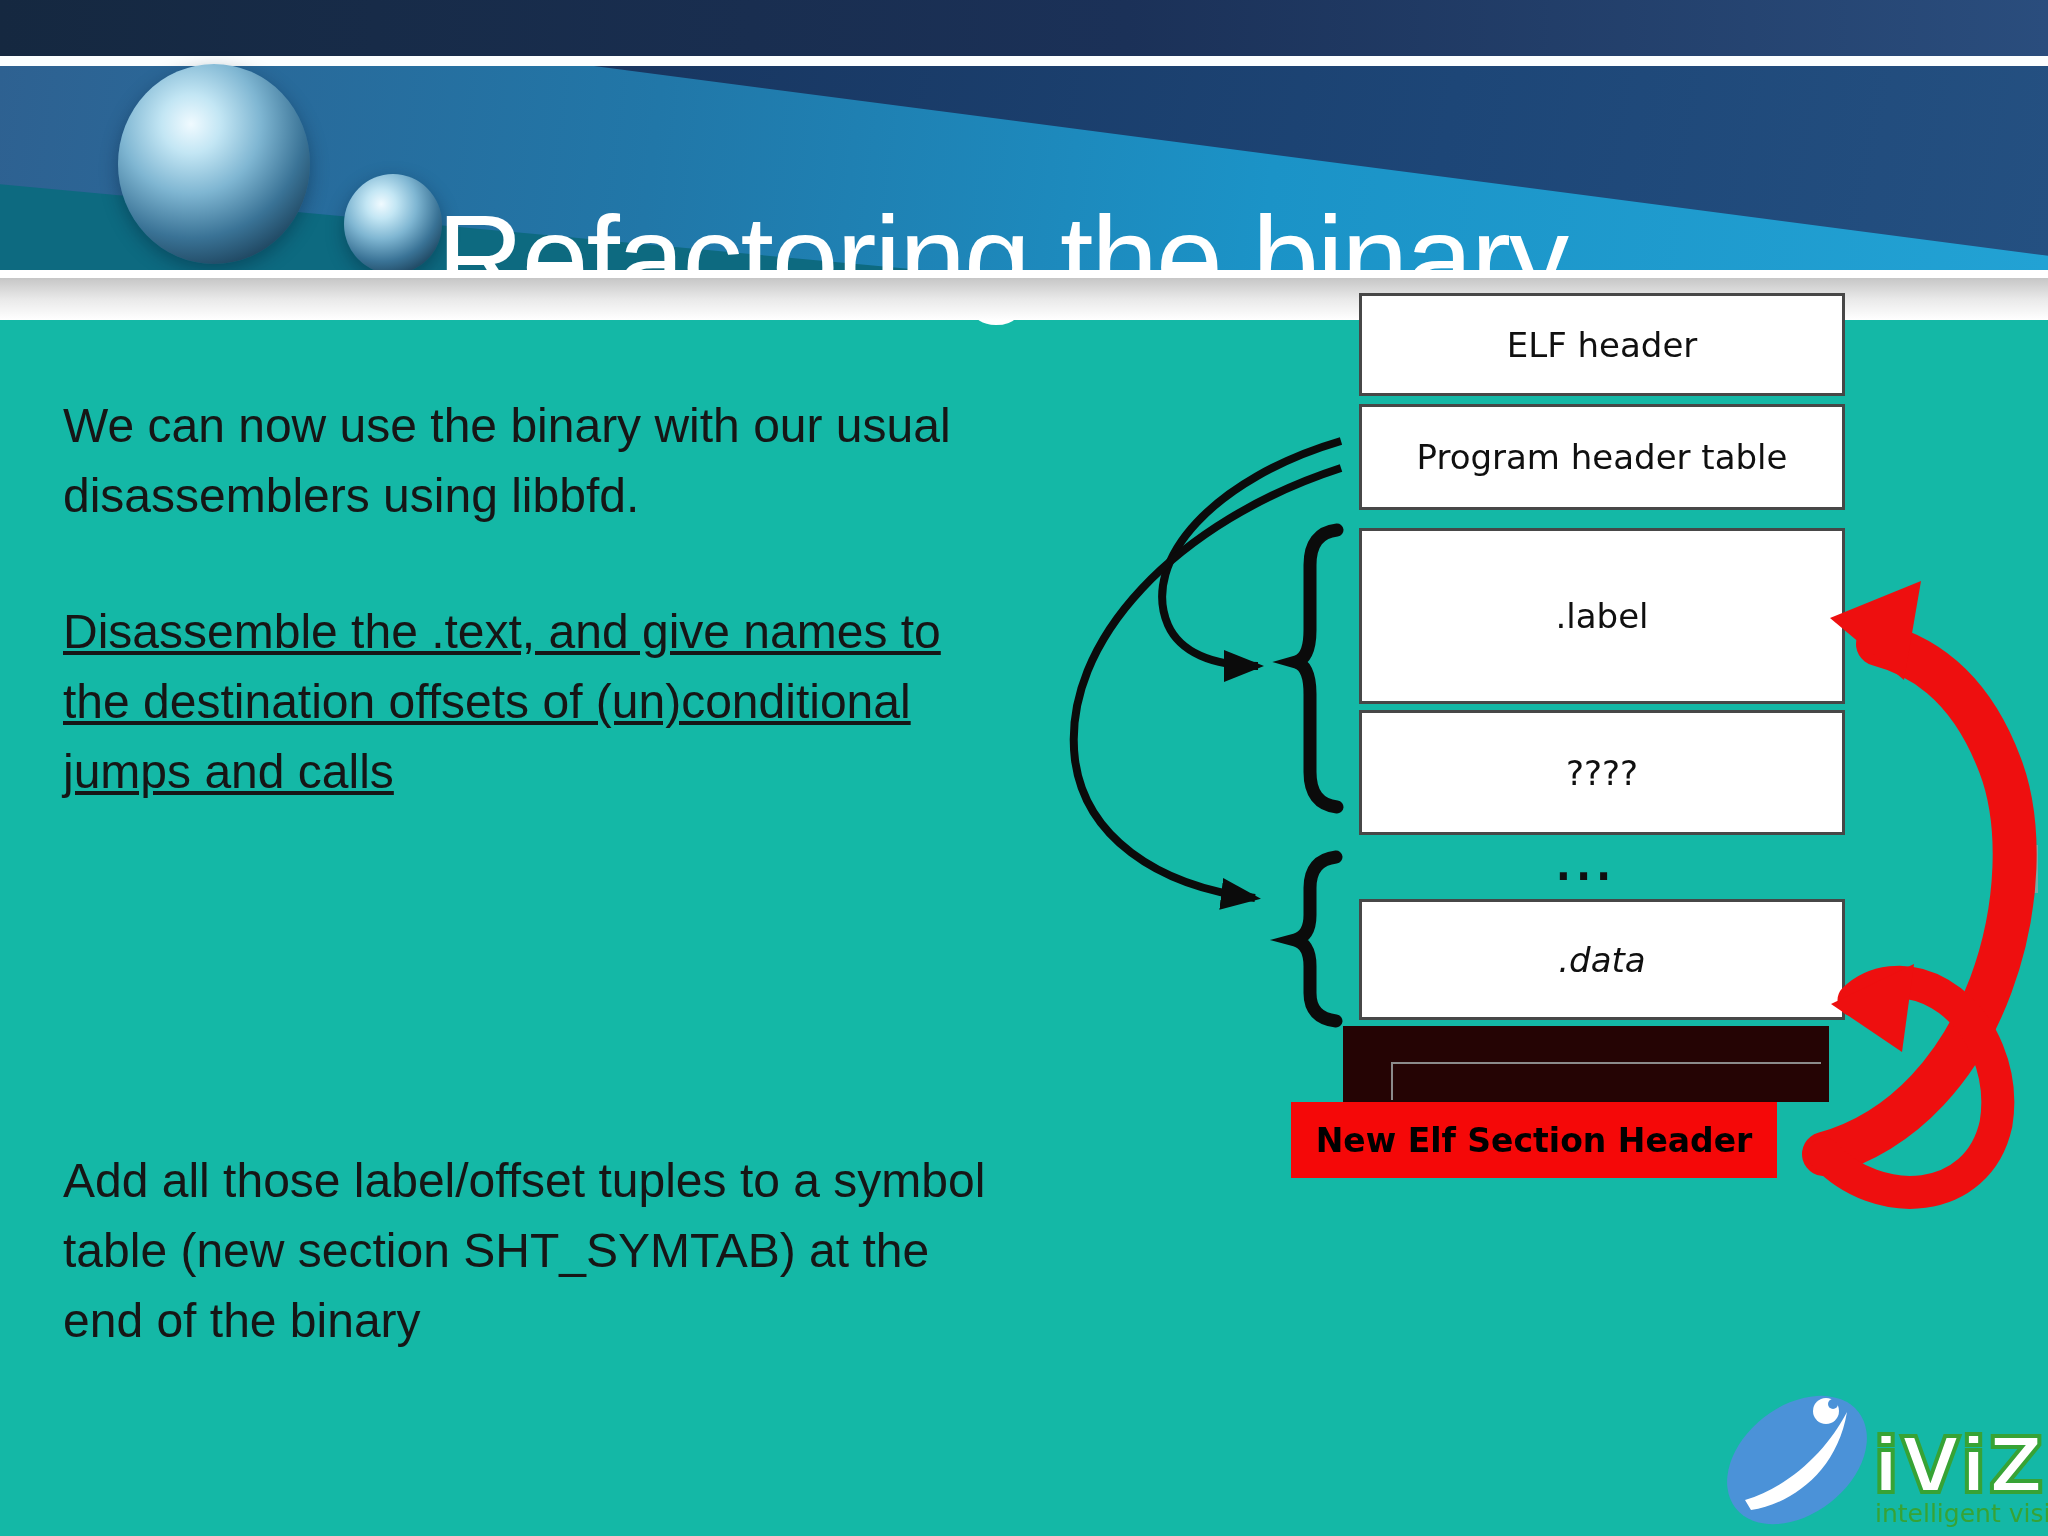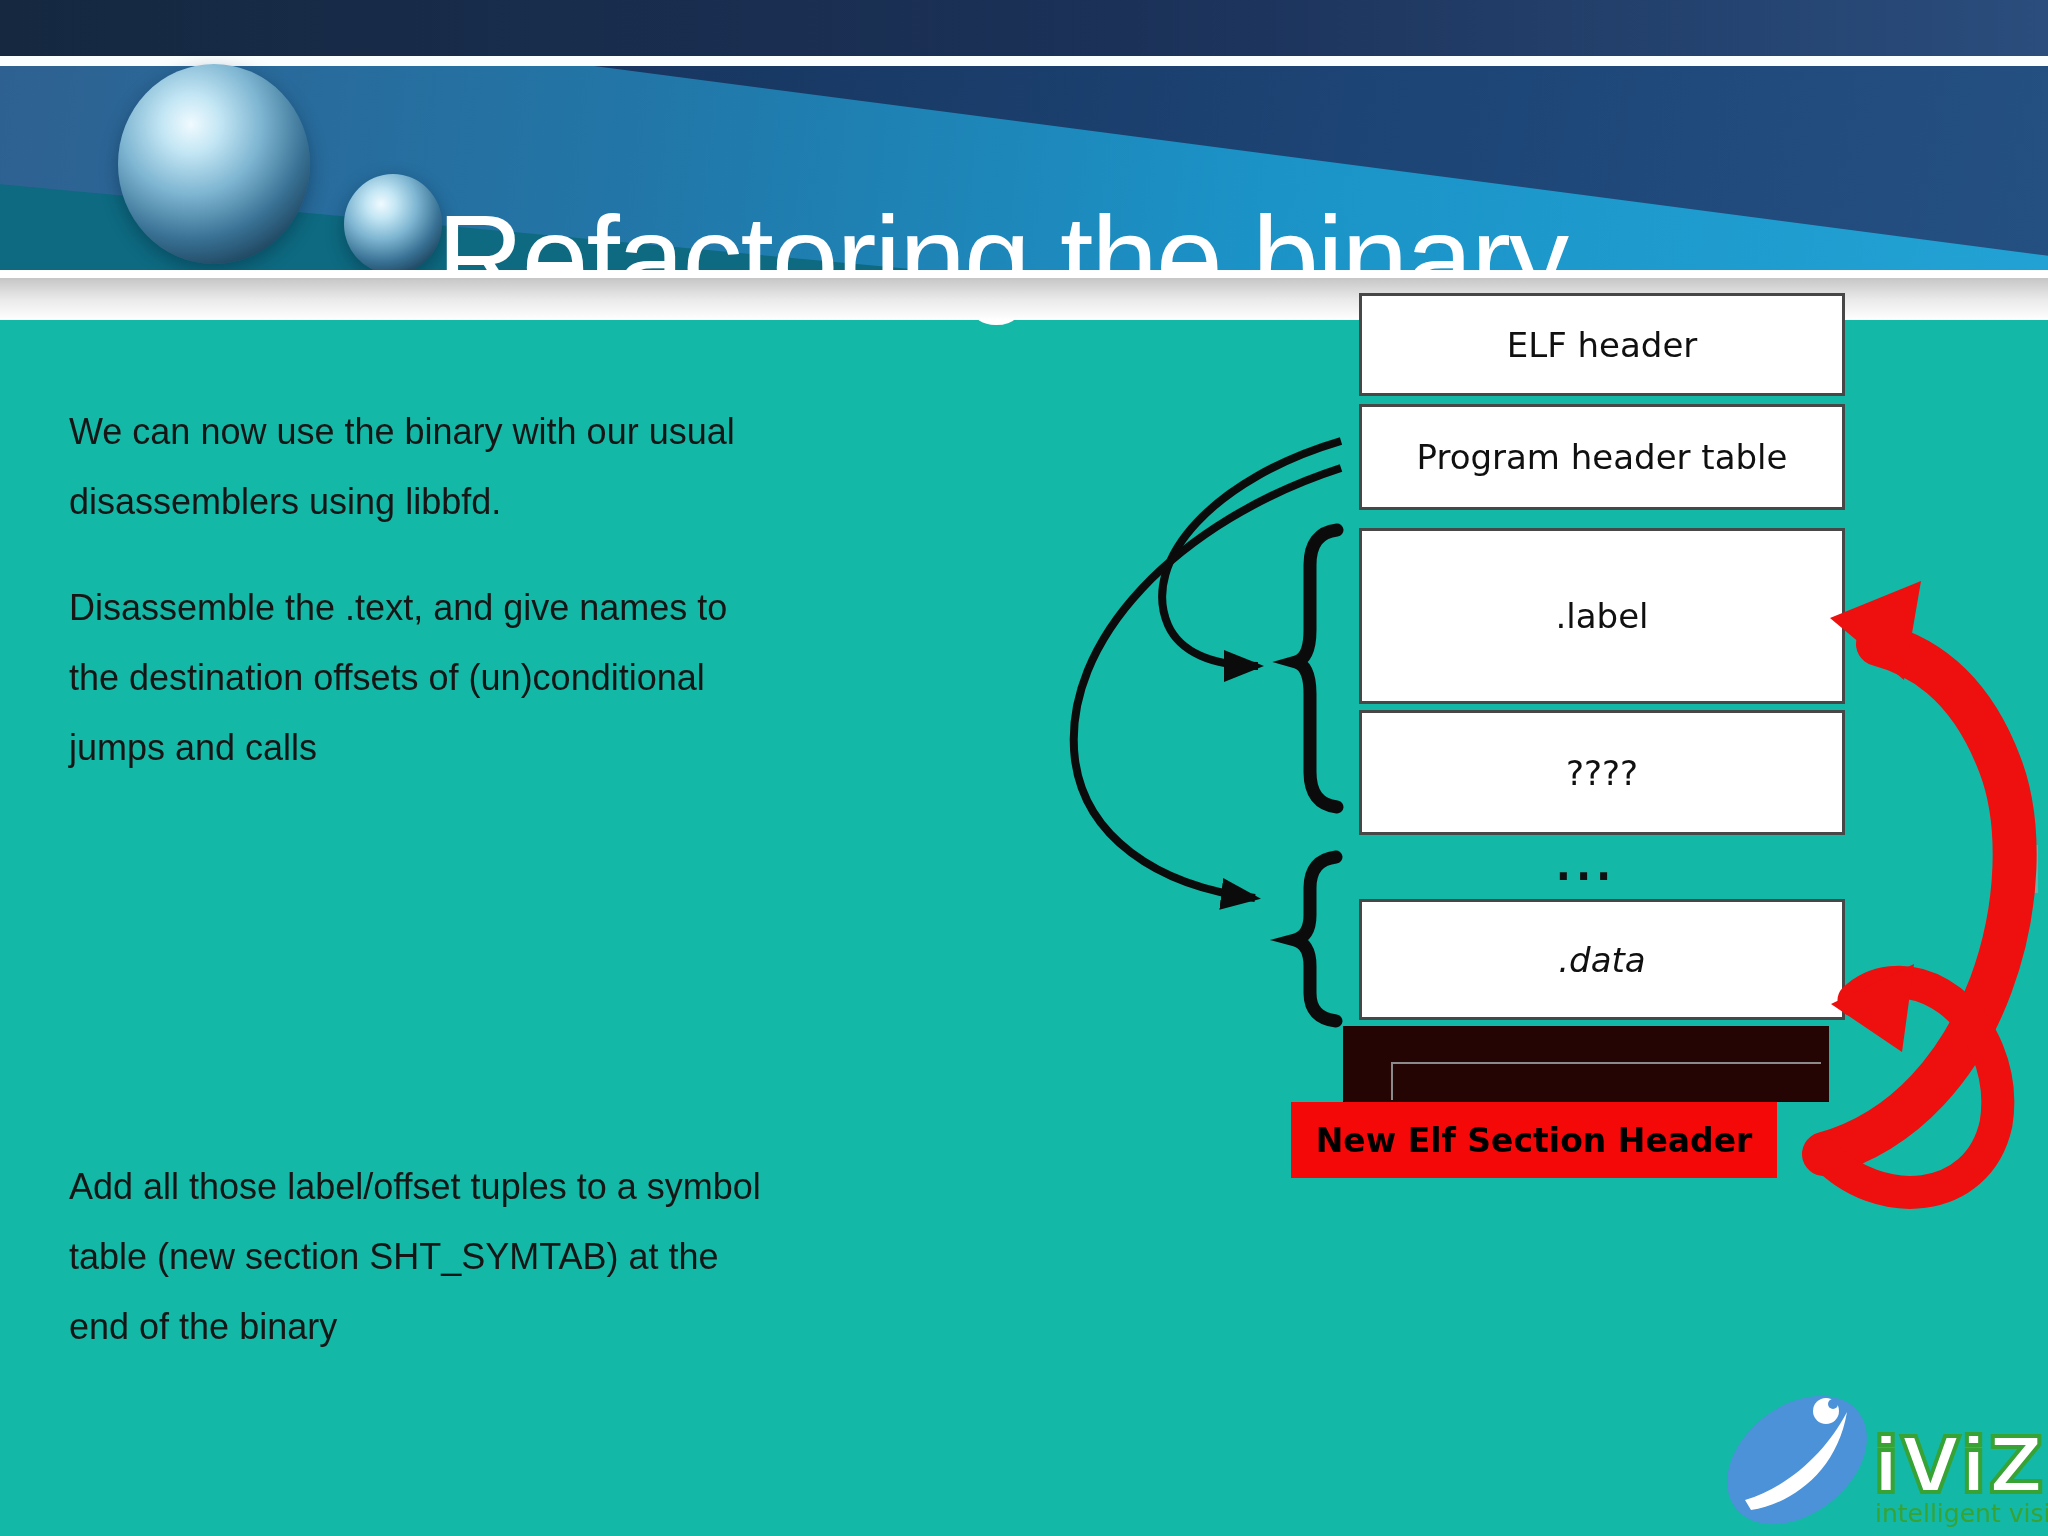--- a/index.html
+++ b/index.html
@@ -22,23 +22,23 @@
     background:radial-gradient(circle at 38% 30%,#f0faff 0%,#c3e6f4 16%,#7fb6d2 38%,#3a7396 62%,#16384f 86%,#0b1f30 100%);
     box-shadow:0 6px 18px rgba(0,20,40,.35);}
   .sphere.big{left:118px;top:-2px;width:192px;height:200px;}
   .sphere.small{left:344px;top:108px;width:98px;height:100px;}
   .slide-title{position:absolute;left:437px;top:132px;line-height:1;
     font-size:120px;letter-spacing:-2px;color:#ffffff;white-space:nowrap;}
   .header-bottom-line{position:absolute;left:0;top:270px;width:2048px;height:8px;background:#ffffff;}
   .header-shadow{position:absolute;left:0;top:278px;width:2048px;height:42px;
     background:linear-gradient(#c6c6c6 0%,#e9e9e9 50%,#ffffff 100%);}
   
-  .para{position:absolute;left:55px;width:1260px;margin:14px;
-    font-size:36px;line-height:70px;color:#161616;white-space:pre-line;}
-  .para.p1{top:383px;} .para.p2{top:559px;} .para.p3{top:862px;} .para.p4{top:1138px;}
+  .para{position:absolute;left:55px;width:1260px;margin:8px;
+    font-size:48px;line-height:70px;color:#161616;white-space:pre-line;}
+  .para.p1{top:383px;} .para.p2{top:589px;text-decoration:underline;} .para.p3{top:862px;} .para.p4{top:1138px;}
   
   .dbox{position:absolute;left:1343px;width:486px;background:#ffffff;
     border:3px solid #474747;box-sizing:border-box;display:flex;
     align-items:center;justify-content:center;
     font-family:"DejaVu Sans",sans-serif;font-size:34px;color:#101010;margin-left:16px;}
   .dbox.elf{top:293px;height:103px;}
   .dbox.program{top:404px;height:106px;}
   .dbox.text{top:528px;height:176px;}
   .dbox.unknown{top:710px;height:125px;}
   .dbox.data{top:899px;height:121px;font-style:italic;}

